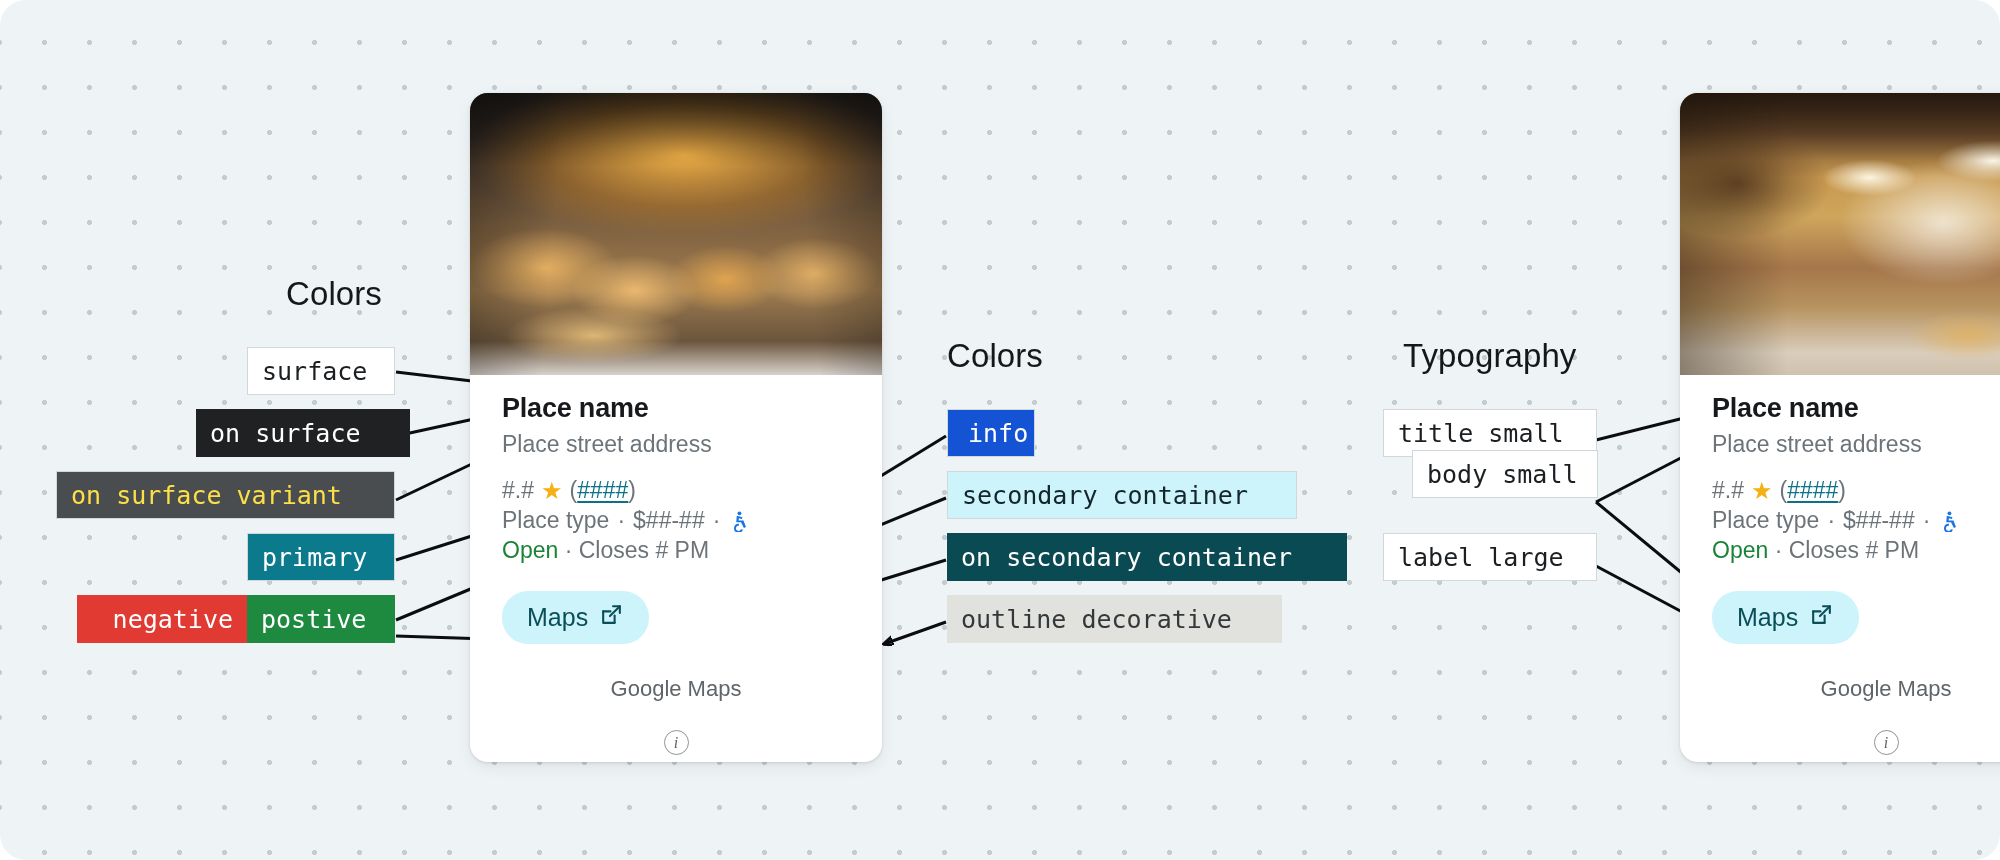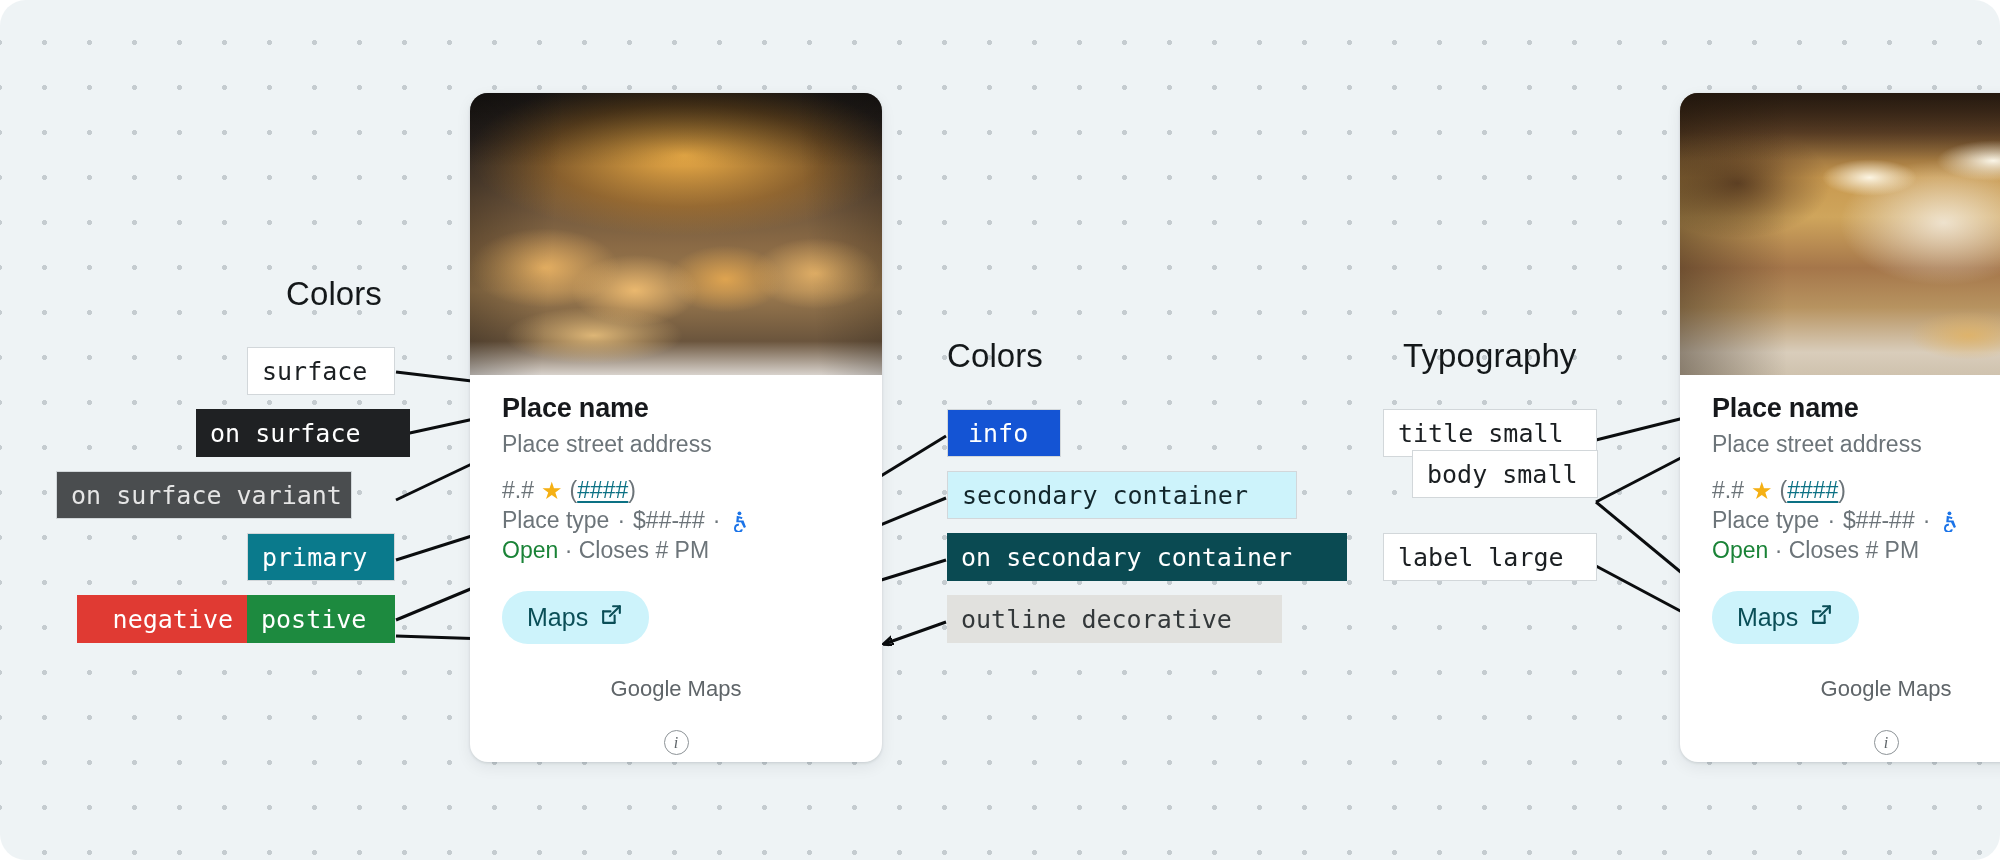--- a/index.html
+++ b/index.html
@@ -170,34 +170,34 @@
   <div class="sec-title" style="left:286px; top:275px;">Colors</div>
   <div class="sec-title" style="left:947px; top:337px;">Colors</div>
   <div class="sec-title" style="left:1403px; top:337px;">Typography</div>
 
   <div class="chip bordered" style="left:247px; top:347px; width:148px; background:#ffffff; color:#1b1f22;">
     <span>surface</span>
   </div>
   <div class="chip" style="left:196px; top:409px; width:214px; background:#1f2123; color:#ffffff;">
     <span>on surface</span>
   </div>
-  <div class="chip bordered" style="left:56px; top:471px; width:296px; background:#4a4d4f; color:#e5e5e5;">
+  <div class="chip bordered" style="left:56px; top:471px; width:339px; background:#4a4d4f; color:#fde047;">
     <span>on surface variant</span>
   </div>
   <div class="chip bordered" style="left:247px; top:533px; width:148px; background:#0a7a8c; color:#ffffff;">
     <span>primary</span>
   </div>
   <div class="chip" style="left:77px; top:595px; width:170px; background:#e03a33; color:#ffffff;justify-content:flex-end;">
     <span>negative</span>
   </div>
   <div class="chip" style="left:247px; top:595px; width:148px; background:#1d8a3f; color:#ffffff;">
     <span>postive</span>
   </div>
 
-  <div class="chip bordered" style="left:947px; top:409px; width:114px; background:#1454d4; color:#ffffff;padding-left:20px;">
+  <div class="chip bordered" style="left:947px; top:409px; width:88px; background:#1454d4; color:#ffffff;padding-left:20px;">
     <span>info</span>
   </div>
   <div class="chip bordered" style="left:947px; top:471px; width:350px; background:#cdf3fb; color:#12262b;">
     <span>secondary container</span>
   </div>
   <div class="chip" style="left:947px; top:533px; width:400px; background:#0a4a52; color:#ffffff;">
     <span>on secondary container</span>
   </div>
   <div class="chip bordered" style="left:1383px; top:409px; width:214px; background:#ffffff; color:#1b1f22;">
     <span>title small</span>

